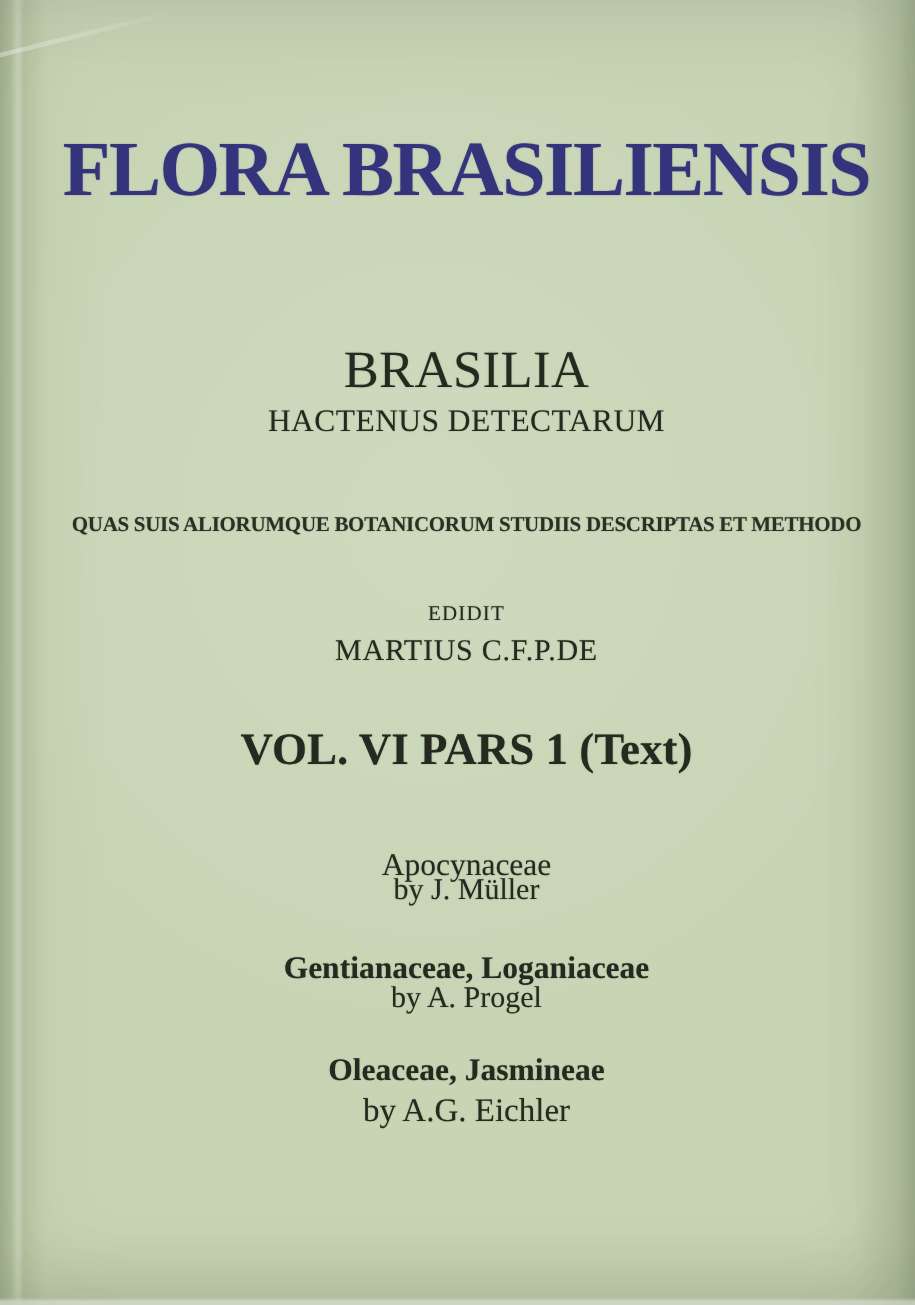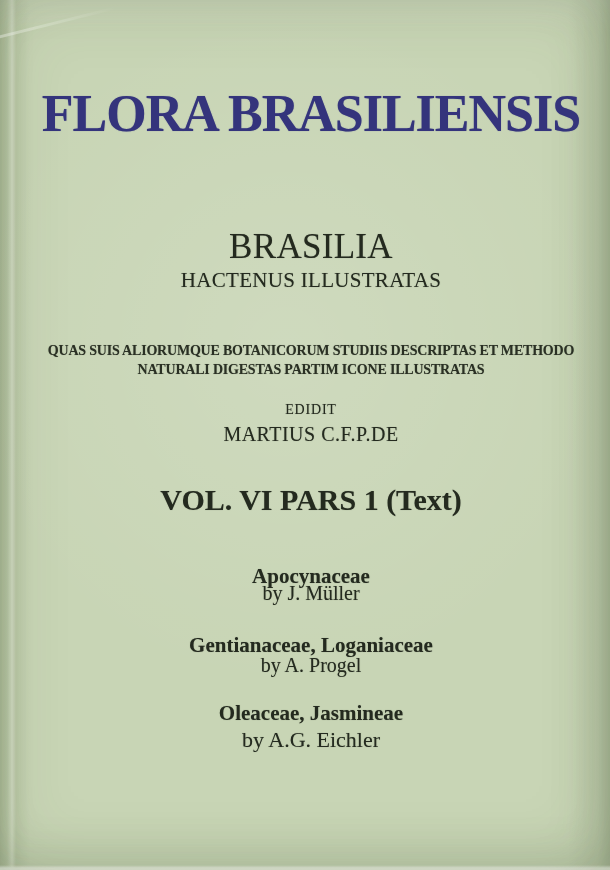--- a/index.html
+++ b/index.html
@@ -68,40 +68,39 @@
     top: 341px;
     font-size: 14px;
     line-height: 19px;
     font-weight: 700;
     letter-spacing: -0.2px;
     color: #2a3024;
   }
   .edidit  { top: 402px; font-size: 14px; letter-spacing: 0.8px; }
   .martius { top: 423px; font-size: 20px; letter-spacing: 0.5px; }
   .volume  { top: 483px; font-size: 30px; font-weight: 700; }
-  .fam-1  { top: 564px; font-size: 21px; font-weight: 700; }
+  .fam-1  { top: 564px; font-size: 21px; font-weight: 400; }
   .auth-1 { top: 582px; font-size: 20px; }
   .fam-2  { top: 633px; font-size: 21px; font-weight: 700; }
   .auth-2 { top: 654px; font-size: 20px; }
   .fam-3  { top: 701px; font-size: 21px; font-weight: 700; }
   .auth-3 { top: 727px; font-size: 22px; }
 </style>
 </head>
 <body>
 
 <div class="cover">
 
   <div class="line title">FLORA BRASILIENSIS</div>
 
   <div class="line series-3">BRASILIA</div>
-  <div class="line series-4">HACTENUS ILLUSTRATAS</div>
+  <div class="line series-4">HACTENUS DETECTARUM</div>
 
   <div class="line motto">
     <div>QUAS SUIS ALIORUMQUE BOTANICORUM STUDIIS DESCRIPTAS ET METHODO</div>
-    <div>NATURALI DIGESTAS PARTIM ICONE ILLUSTRATAS</div>
   </div>
 
   <div class="line edidit">EDIDIT</div>
   <div class="line martius">MARTIUS C.F.P.DE</div>
 
   <div class="line volume">VOL. VI PARS 1 (Text)</div>
 
   <div class="line fam-1">Apocynaceae</div>
   <div class="line fam-2">Gentianaceae, Loganiaceae</div>
 

